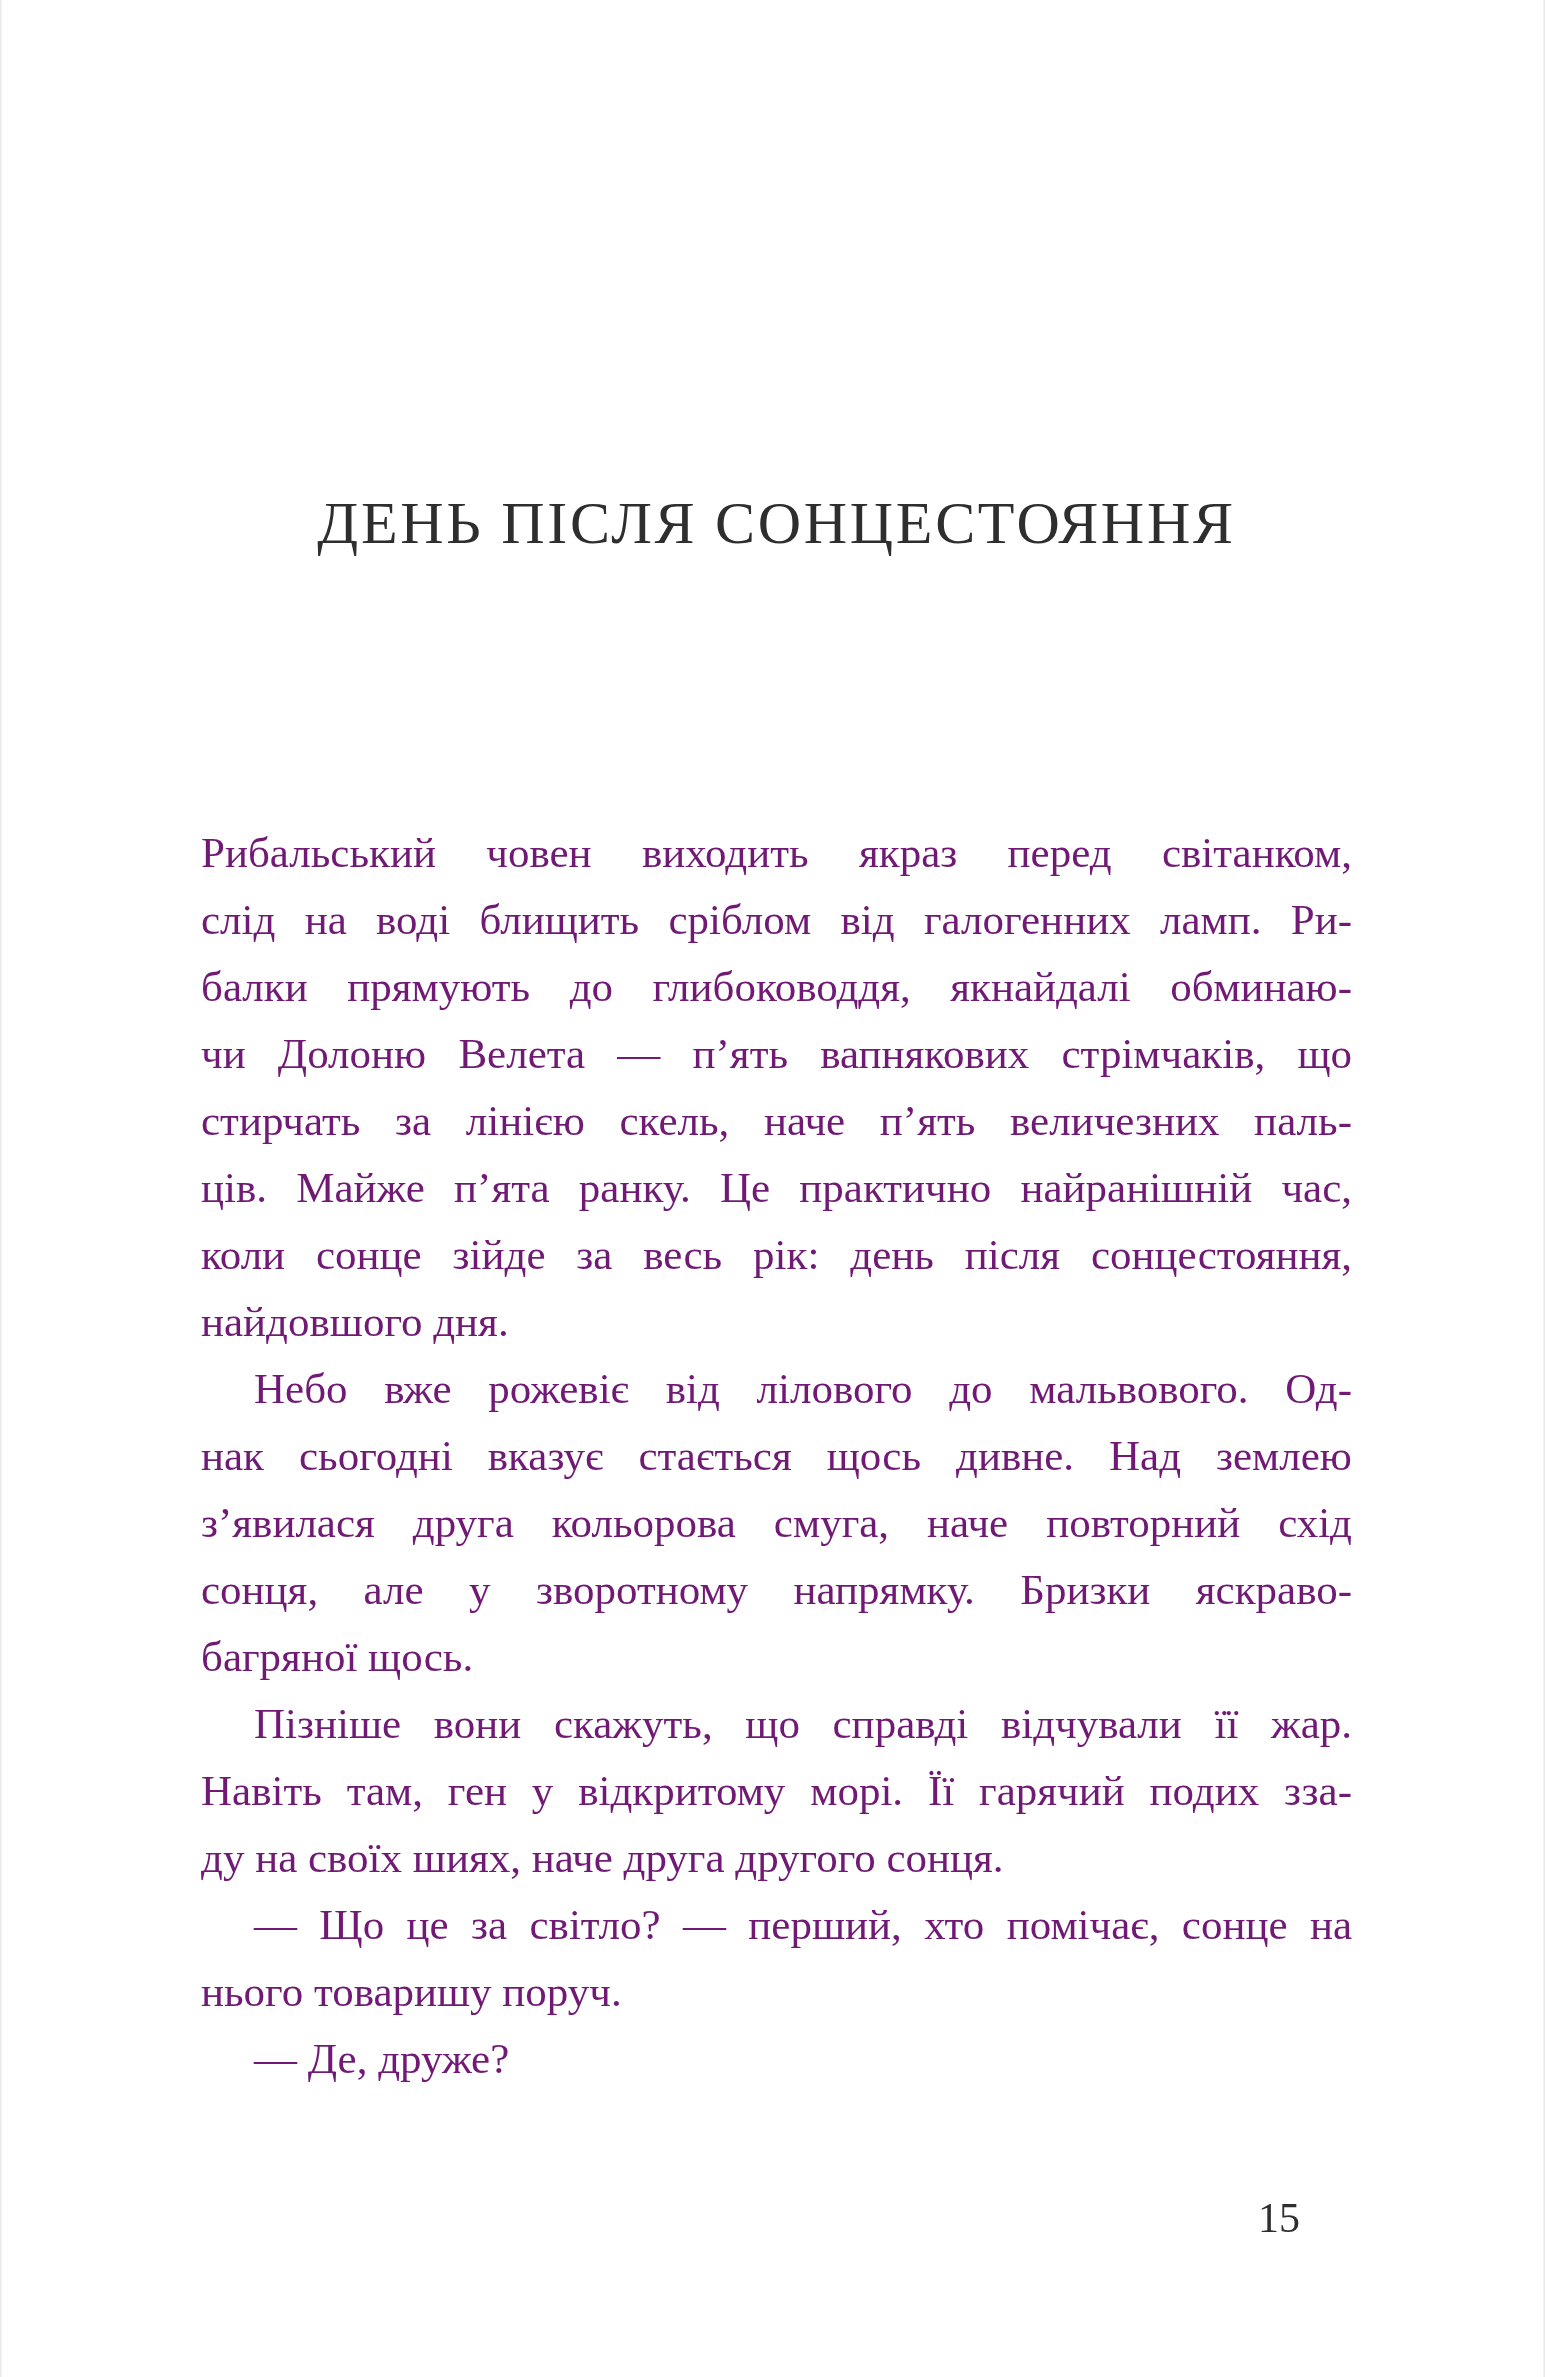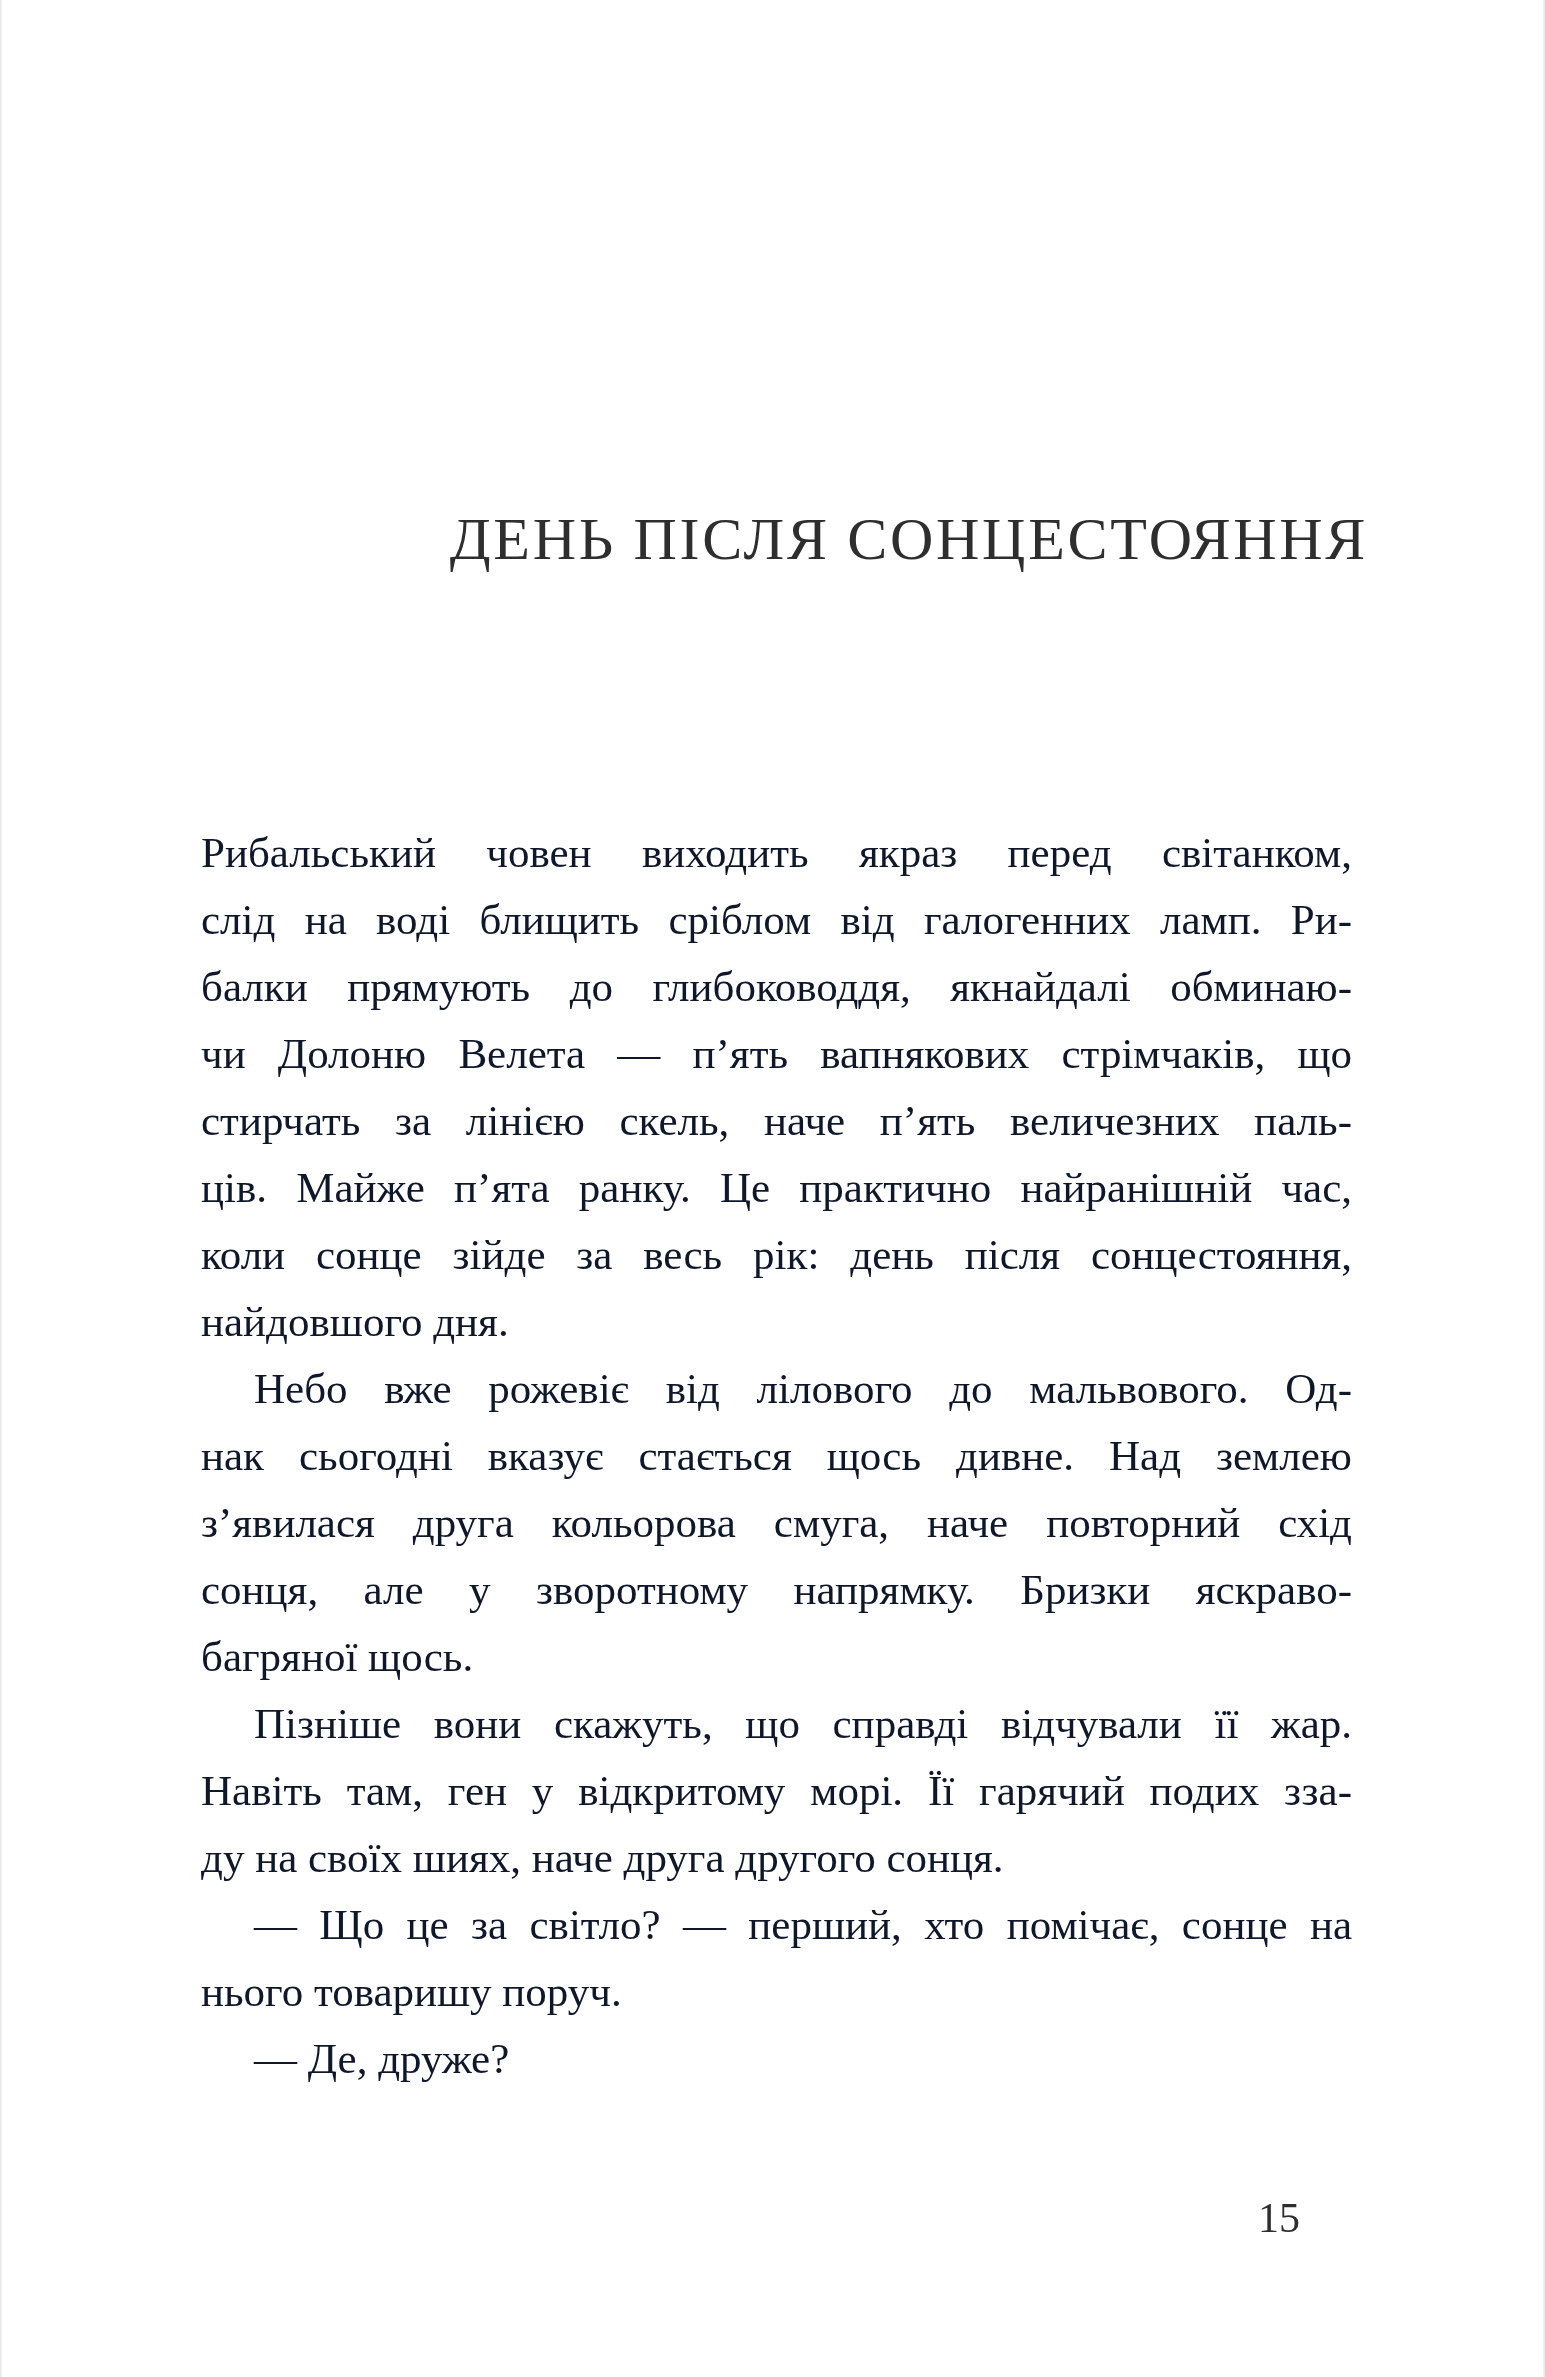--- a/index.html
+++ b/index.html
@@ -15,41 +15,41 @@
     box-shadow: inset 1.6px 0 0 #e9e9e9, inset -1.6px 0 0 #e9e9e9;
     font-family: "Liberation Serif", "DejaVu Serif", serif;
     color: #1f1f1f;
     overflow: hidden;
   }
   .chapter-title {
     position: absolute;
     top: 489px;
     left: 201px;
     width: 1151px;
-    margin: 16px;
+    margin: 0;
     font-family: "Liberation Serif", "DejaVu Serif", serif;
     font-weight: 400;
     font-size: 60px;
     letter-spacing: 0.045em;
-    text-align: right;
+    text-align: center;
     color: #2e2e2e;
     white-space: nowrap;
   }
   .body-text {
     position: absolute;
     top: 819px;
     left: 201px;
     width: 1151px;
   }
   .line {
     font-size: 43px;
     line-height: 67px;
     text-align: justify;
     text-align-last: justify;
-    color: #0f172a;
+    color: #701a75;
   }
   .line.last {
     text-align-last: left;
   }
   .line.indent {
     text-indent: 53px;
   }
   .page-number {
     position: absolute;
     top: 2194px;

